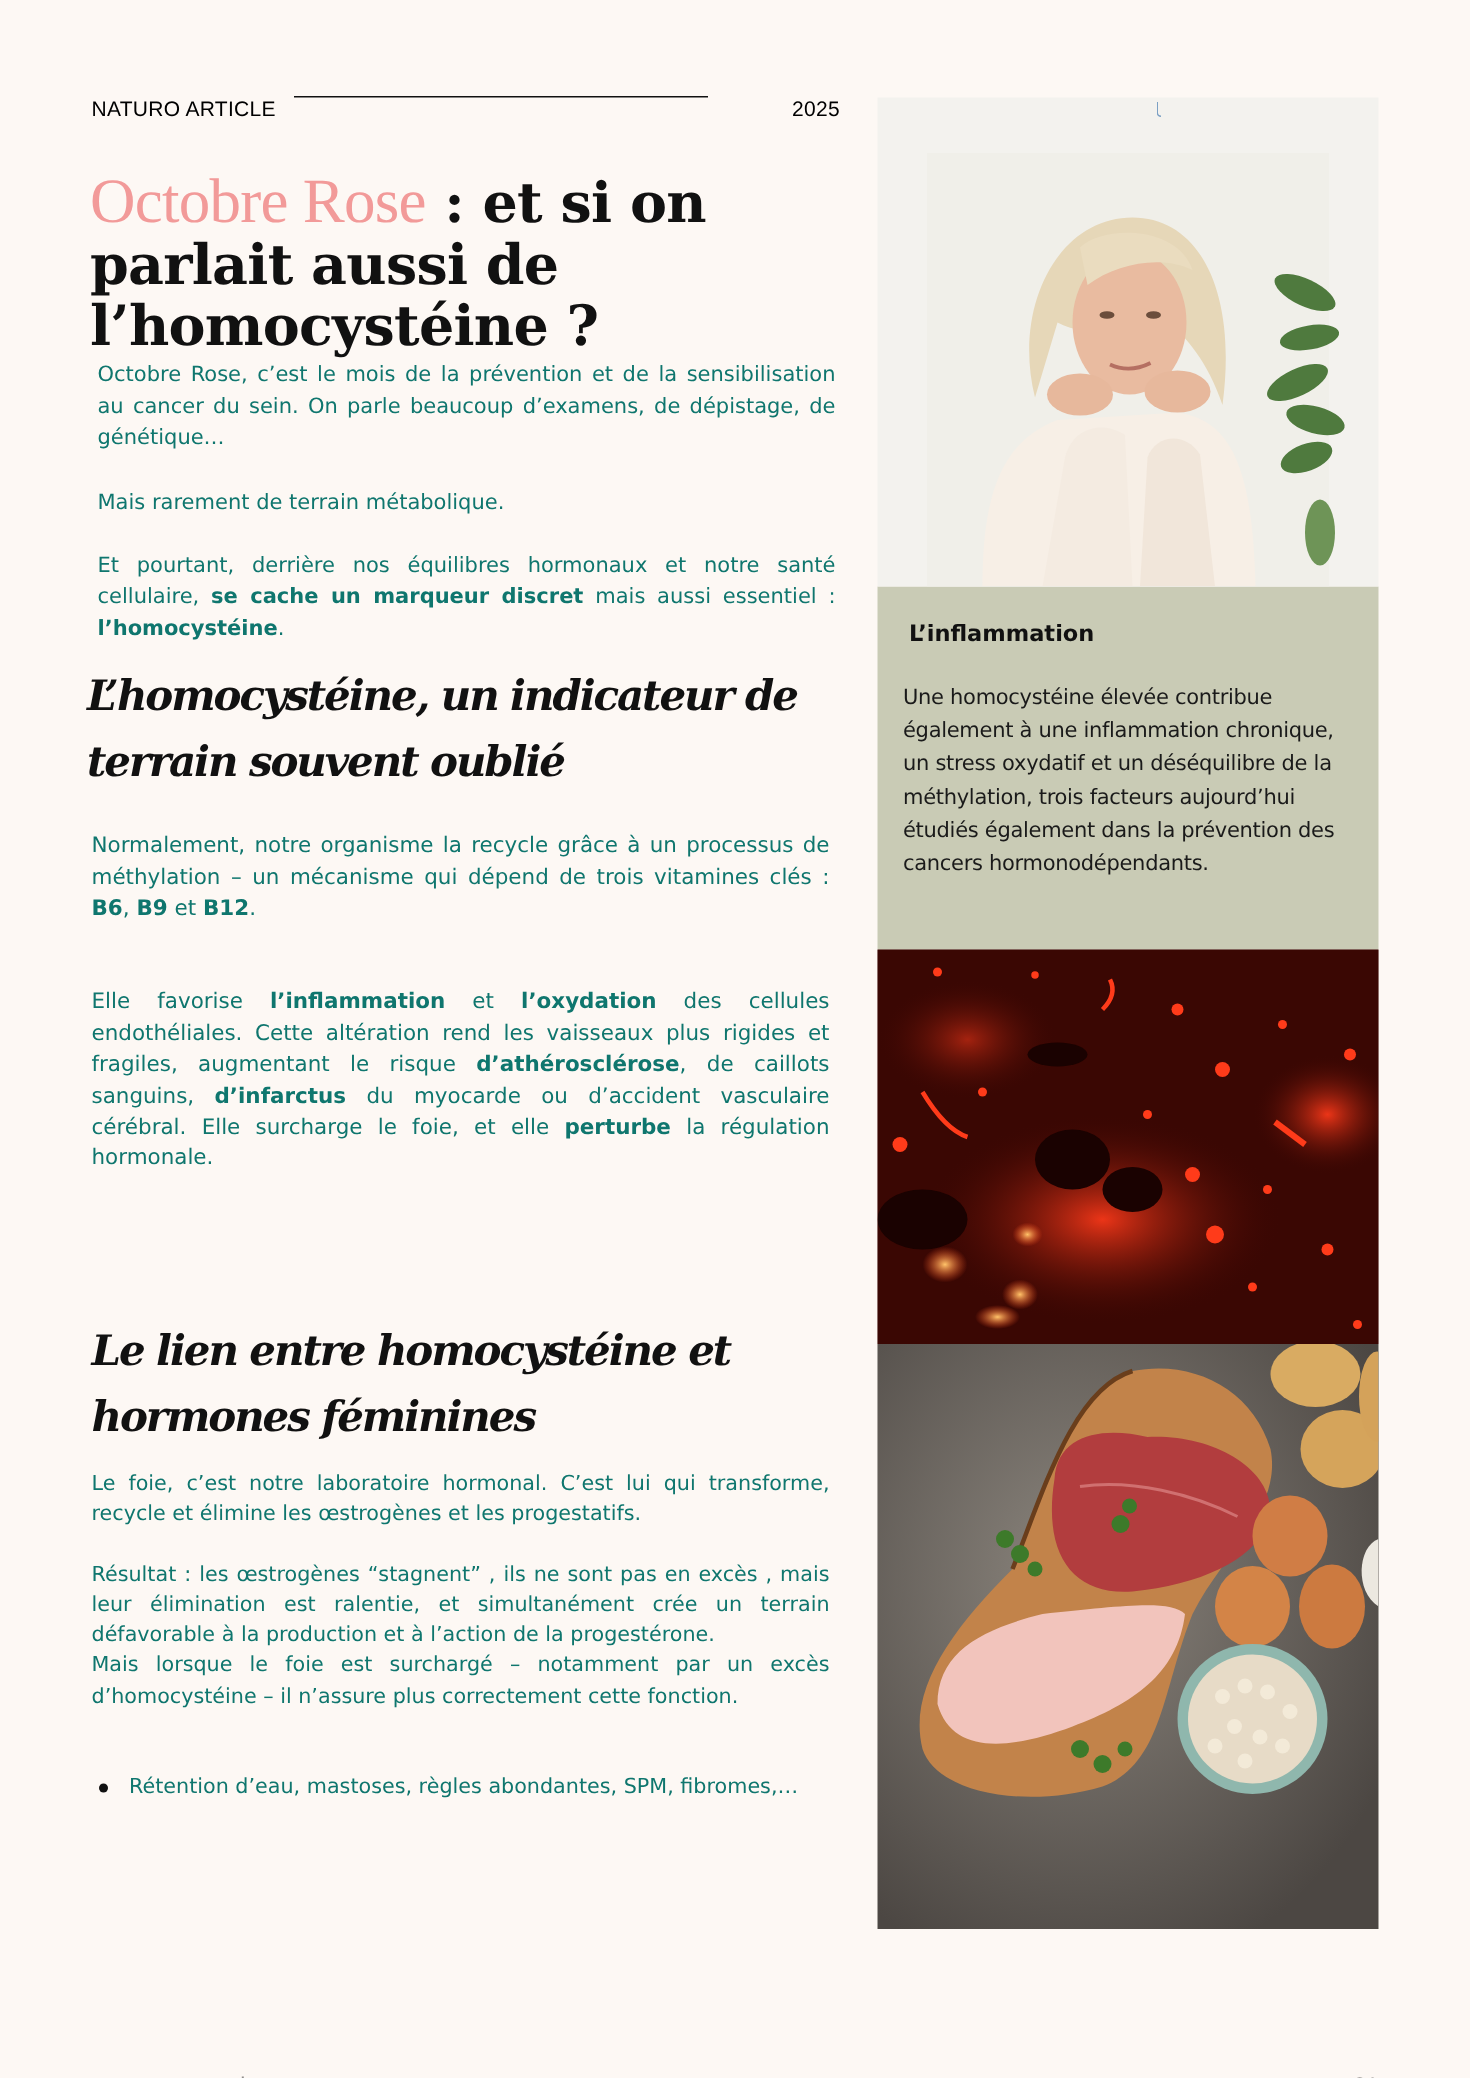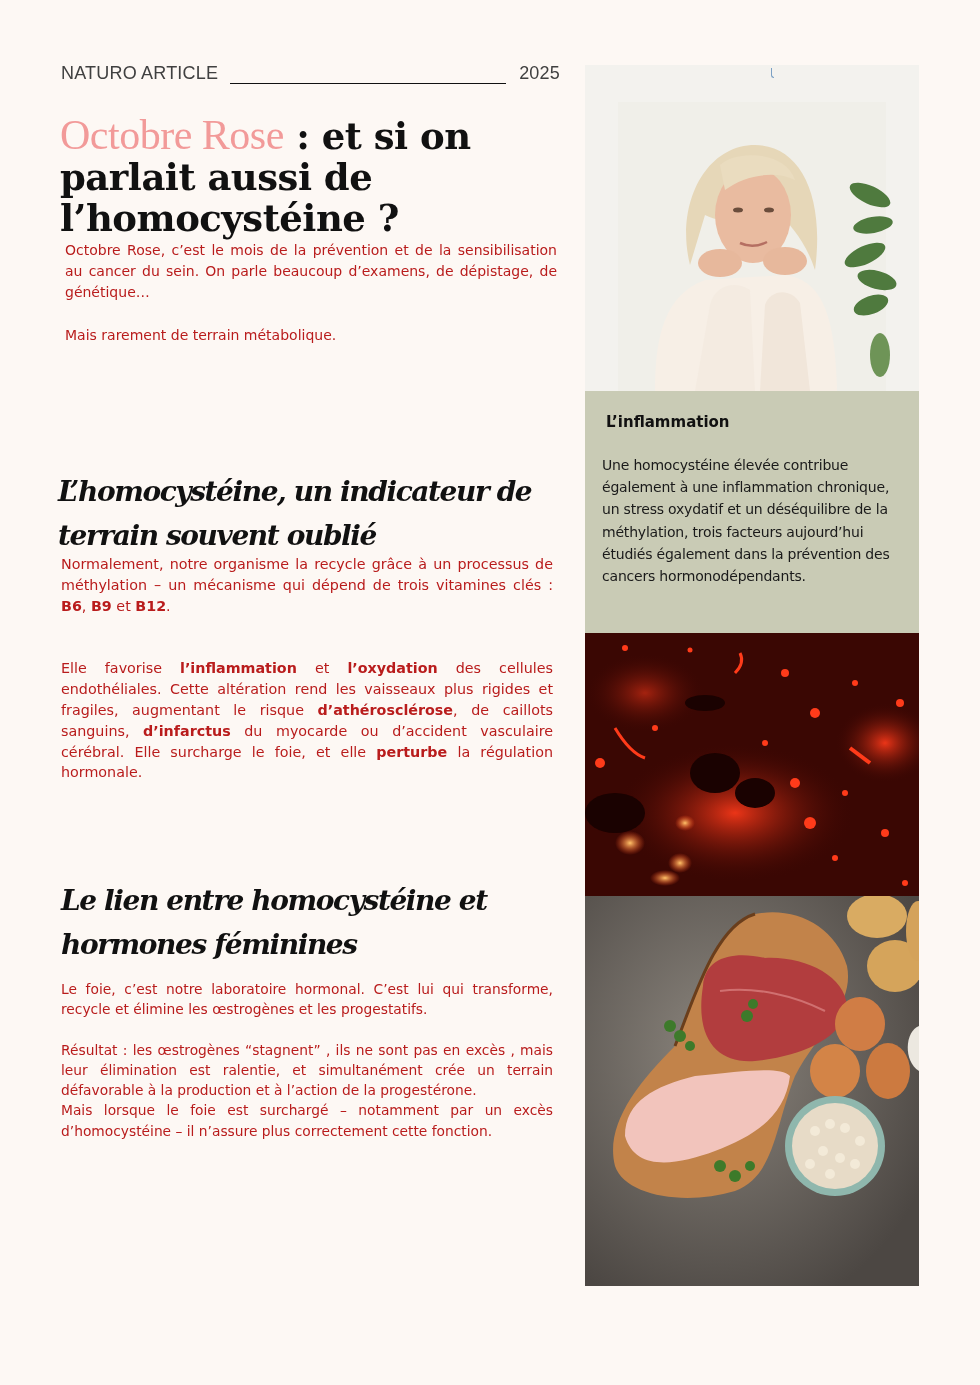--- a/index.html
+++ b/index.html
@@ -6,50 +6,50 @@
     html, body { width: 980px; height: 1385px; }
     body {
       background: #fdf8f4;
       font-family: "DejaVu Sans", sans-serif;
       color: #111;
       position: relative;
       overflow: hidden;
     }
     .header {
       position: absolute; left: 61px; top: 64px; width: 499px; height: 20px;
-      display: flex; align-items: flex-end;
-      font-family: "Liberation Sans", sans-serif; font-size: 18px; letter-spacing: 0.2px; color: #404040;
+      display: flex; align-items: flex-start;
+      font-family: "Liberation Sans", sans-serif; font-size: 14px; letter-spacing: 0.2px; color: #000000;
     }
     .header .label { white-space: nowrap; }
     .header .rule { flex: 0 0 auto; width: 276px; height: 1px; background: #111; margin: 0 auto 0 12px; }
     .header .year { margin-left: auto; }
 
     .title {
       position: absolute; left: 60px; top: 115px; width: 500px;
       font-family: "DejaVu Serif", serif; font-weight: bold; font-size: 37px; line-height: 41px; color: #111;
       letter-spacing: -0.5px;
     }
     .title .accent { color: #f29a99; font-weight: normal; font-family: "Liberation Serif", serif; font-size: 42px; }
 
     .body-text {
-      font-family: "DejaVu Sans", sans-serif; font-size: 14px; line-height: 21.2px; color: #b91c1c;
+      font-family: "DejaVu Sans", sans-serif; font-size: 14px; line-height: 21.2px; color: #0f766e;
       text-align: justify;
     }
     .body-text b { font-weight: bold; }
     .p { margin-bottom: 0; }
     .gap { height: 21px; }
 
     .intro { position: absolute; left: 65px; top: 240px; width: 492px; }
 
     .h2 {
       position: absolute; left: 58px; width: 500px;
       font-family: "DejaVu Serif", serif; font-style: italic; font-weight: bold;
       font-size: 28px; line-height: 44px; color: #111; letter-spacing: -1.4px;
     }
-    .h2-a { top: 470px; }
+    .h2-a { top: 442px; }
     .h2-b { top: 879px; left: 61px; }
 
     .sec1 { position: absolute; left: 61px; top: 554px; width: 492px; font-size: 14.3px; line-height: 20.8px; }
     .sec2 { position: absolute; left: 61px; top: 979px; width: 492px; font-size: 13.8px; line-height: 20.3px; }
 
     .bullets { list-style: none; margin-top: 0; }
     .bullets li { position: relative; padding-left: 25px; }
     .bullets li::before {
       content: ""; position: absolute; left: 5px; top: 8px; width: 6px; height: 6px; border-radius: 50%; background: #111;
     }
@@ -91,37 +91,41 @@
   <span class="year">2025</span>
 </div>
 
 <h1 class="title"><span class="accent">Octobre Rose</span><span> : et si on parlait aussi de l’homocystéine ?</span></h1>
 
 <div class="intro body-text">
   <p class="p">Octobre Rose, c’est le mois de la prévention et de la sensibilisation au cancer du sein. On parle beaucoup d’examens, de dépistage, de génétique…</p>
   <div class="gap"></div>
   <p class="p">Mais rarement de terrain métabolique.</p>
   <div class="gap"></div>
+  <p class="p"><span>Et pourtant, derrière nos équilibres hormonaux et notre santé cellulaire, </span><b>se cache un marqueur discret</b><span> mais aussi essentiel : </span><b>l’homocystéine</b><span>.</span></p>
 </div>
 
 <h2 class="h2 h2-a">L’homocystéine, un indicateur de terrain souvent oublié</h2>
 <div class="sec1 body-text">
   <p class="p"><span>Normalement, notre organisme la recycle grâce à un processus de méthylation – un mécanisme qui dépend de trois vitamines clés : </span><b>B6</b><span>, </span><b>B9</b><span> et </span><b>B12</b><span>.</span></p>
   <div class="gap"></div>
   <div class="gap"></div>
   <p class="p"><span>Elle favorise </span><b>l’inflammation</b><span> et </span><b>l’oxydation</b><span> des cellules endothéliales. Cette altération rend les vaisseaux plus rigides et fragiles, augmentant le risque </span><b>d’athérosclérose</b><span>, de caillots sanguins, </span><b>d’infarctus</b><span> du myocarde ou d’accident vasculaire cérébral. Elle surcharge le foie, et elle </span><b>perturbe</b><span> la régulation hormonale.</span></p>
 </div>
 
 <h2 class="h2 h2-b">Le lien entre homocystéine et hormones féminines</h2>
 <div class="sec2 body-text">
   <p class="p">Le foie, c’est notre laboratoire hormonal. C’est lui qui transforme, recycle et élimine les œstrogènes et les progestatifs.</p>
   <div class="gap" style="height:20px"></div>
   <p class="p">Résultat : les œstrogènes “stagnent” , ils ne sont pas en excès , mais leur élimination est ralentie, et simultanément crée un terrain défavorable à la production et à l’action de la progestérone.</p>
   <p class="p">Mais lorsque le foie est surchargé – notamment par un excès d’homocystéine – il n’assure plus correctement cette fonction.</p>
   <div class="gap" style="height:40px"></div>
+  <ul class="bullets">
+    <li>Rétention d’eau, mastoses, règles abondantes, SPM, fibromes,…</li>
+  </ul>
 </div>
 
 <div class="right">
   <div class="photo" title="Portrait of a smiling blonde woman resting her chin on her hands, plant in background">
     <div class="inner"></div>
     <div class="hook"></div>
     <svg width="334" height="326" viewBox="0 0 334 326">
 
       <g fill="#4f7a3e">
         <ellipse cx="285" cy="130" rx="22" ry="9" transform="rotate(25 285 130)"></ellipse>

